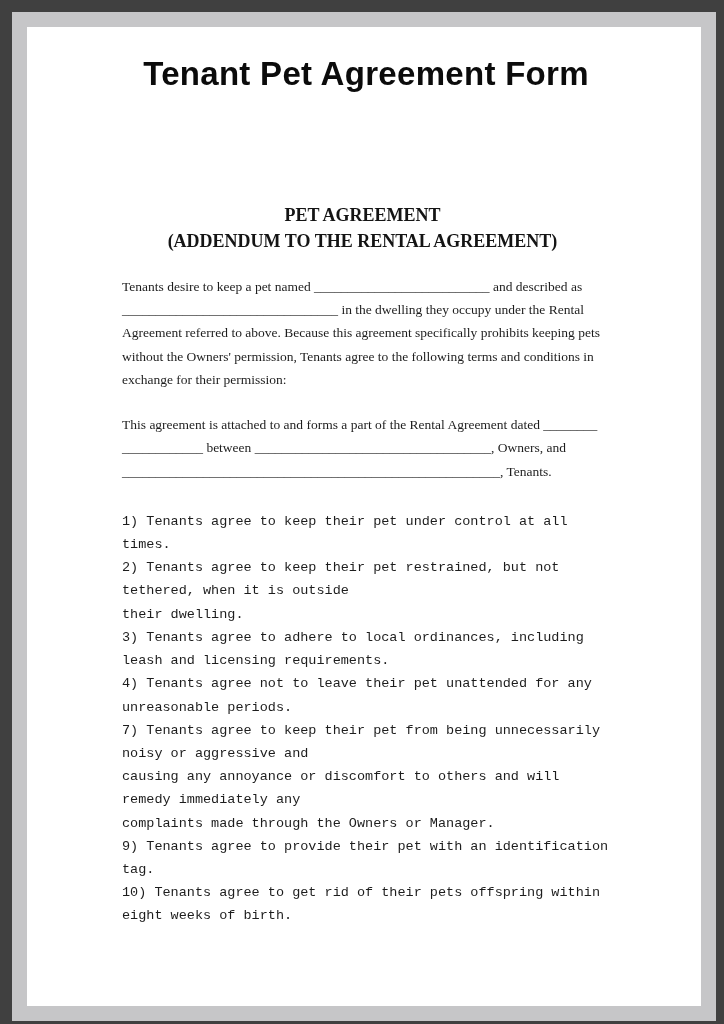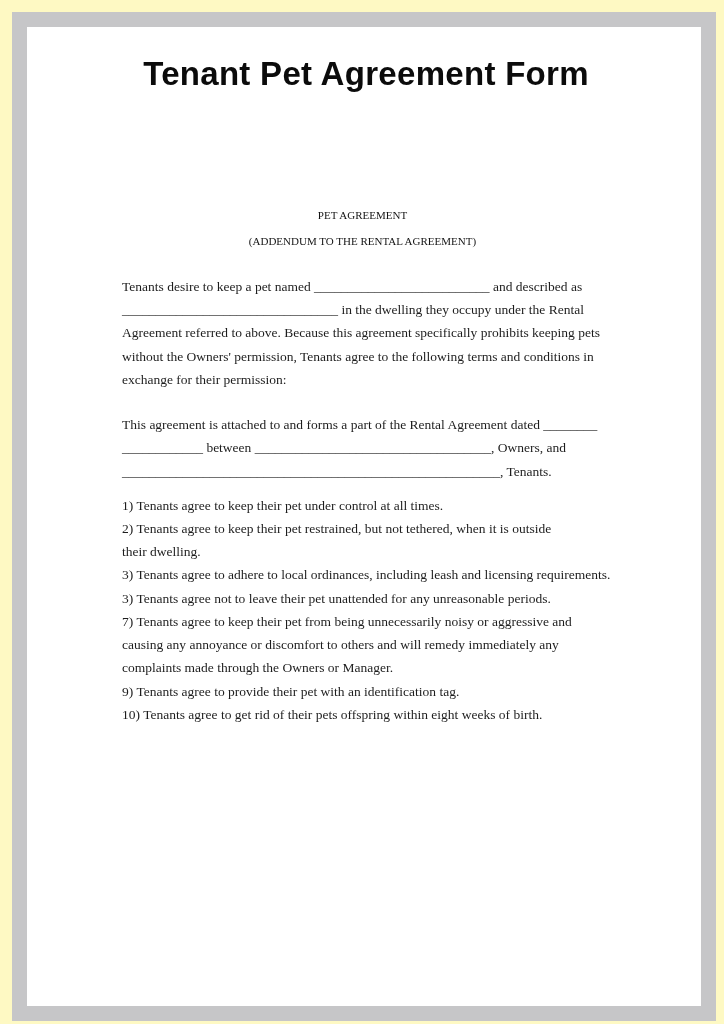--- a/index.html
+++ b/index.html
@@ -5,21 +5,21 @@
   html, body { margin:0; padding:0; }
   body {
     width:724px; height:1024px;
     background:#ffffff;
     overflow:hidden;
   }
   .canvas {
     width:724px; height:1024px;
     box-sizing:border-box;
     padding:12px 8px 3px 12px;
-    background:#fef9c3;
+    background:#404040;
   }
   .frame {
     width:100%; height:100%;
     box-sizing:border-box;
     border:15px solid #c6c6c8;
     background:#ffffff;
   }
   .page {
     box-sizing:border-box;
     width:100%; height:100%;
@@ -39,39 +39,40 @@
     text-align:center;
     margin:0 0 0 -20px;
     width:528px;
   }
   .headings {
     margin-top:108px;
     width:481px;
     text-align:center;
   }
   .heading-line {
-    font-weight:normal;
-    font-size:11px;
+    font-weight:bold;
+    font-size:18px;
     line-height:26px;
     color:#141414;
   }
   .date-row {
     margin-top:18px;
     width:481px;
   }
   .date-label { margin-right:8px; }
   .para {
     margin-top:21px;
     width:490px;
     white-space:pre-line;
   }
   .para + .para { margin-top:22px; }
   .terms {
-    margin-top:11px;
+    margin-top:27px;
     width:490px;
+    font-family:Liberation Mono, monospace;
   }
   .term { white-space:pre-line; }
 </style>
 </head>
 <body>
 
 <div class="canvas">
   <div class="frame">
     <div class="page">
 
@@ -91,21 +92,21 @@
 
       <div class="para">This agreement is attached to and forms a part of the Rental Agreement dated ________
 ____________ between ___________________________________, Owners, and
 ________________________________________________________, Tenants.</div>
 
       <div class="terms" id="terms">
           <div class="term">1) Tenants agree to keep their pet under control at all times.</div>
           <div class="term">2) Tenants agree to keep their pet restrained, but not tethered, when it is outside
 their dwelling.</div>
           <div class="term">3) Tenants agree to adhere to local ordinances, including leash and licensing requirements.</div>
-          <div class="term">3) Tenants agree not to leave their pet unattended for any unreasonable periods.</div>
+          <div class="term">4) Tenants agree not to leave their pet unattended for any unreasonable periods.</div>
           <div class="term">7) Tenants agree to keep their pet from being unnecessarily noisy or aggressive and
 causing any annoyance or discomfort to others and will remedy immediately any
 complaints made through the Owners or Manager.</div>
           <div class="term">9) Tenants agree to provide their pet with an identification tag.</div>
           <div class="term">10) Tenants agree to get rid of their pets offspring within eight weeks of birth.</div>
         </div>
 
     </div>
   </div>
 </div>

